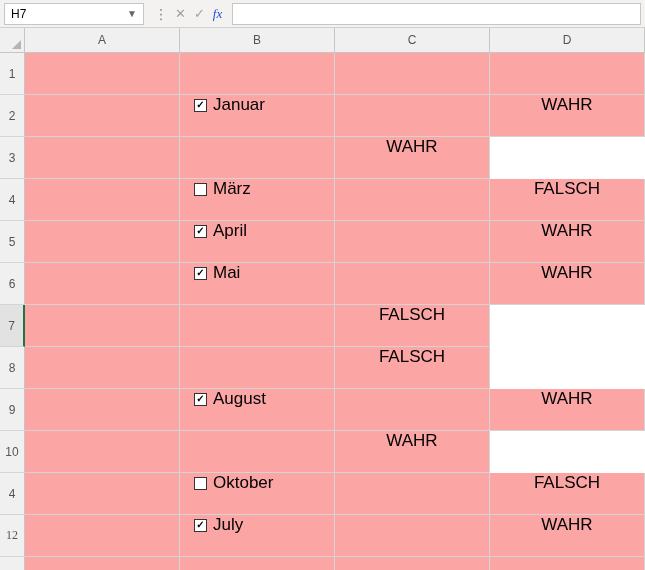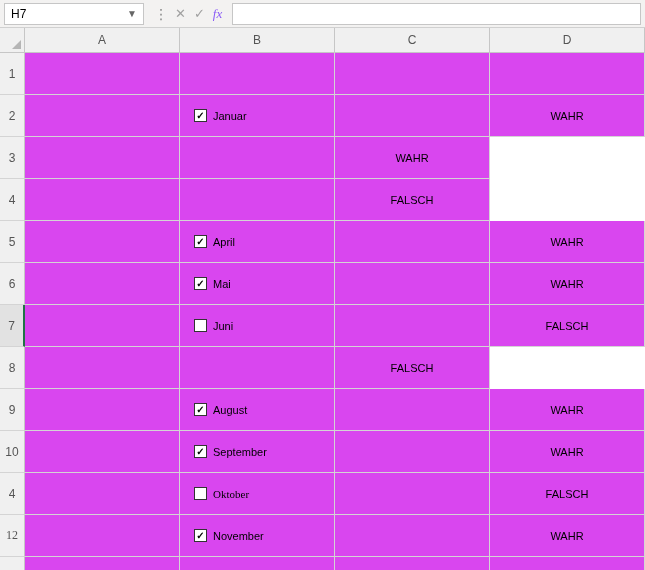--- a/index.html
+++ b/index.html
@@ -33,21 +33,21 @@
   .name-box .dd { color: #666; font-size: 10px; }
   .fb-icons {
     display: flex;
     align-items: center;
     gap: 8px;
     padding: 0 6px;
     color: #a0a0a0;
     font-size: 13px;
   }
   .fb-icons .dots { letter-spacing: -1px; font-size: 14px; color: #888; }
-  .fb-icons .fx { font-style: italic; font-family: "Times New Roman", serif; font-size: 13px; color: #8b5cf6; }
+  .fb-icons .fx { font-style: italic; font-family: "Times New Roman", serif; font-size: 13px; color: #1d4ed8; }
   .formula-input {
     flex: 1;
     height: 22px;
     background: #fff;
     border: 1px solid #c6c6c6;
     padding: 0 6px;
     display: flex;
     align-items: center;
   }
   .grid-wrap {
@@ -107,26 +107,26 @@
   .cells {
     position: relative;
   }
   .row {
     display: flex;
   }
   .cell {
     border-right: 1px solid #d4d4d4;
     border-bottom: 1px solid #d4d4d4;
     display: flex;
-    align-items: center;
+    align-items: flex-start;
     padding: 0 4px;
-    font-size: 11px;
+    font-size: 17px;
     color: #000;
     position: relative;
-    background: #d946ef;
+    background: #fca5a5;
   }
   .checkbox-wrap {
     display: flex;
     align-items: center;
     gap: 6px;
     padding-left: 10px;
   }
   .cb {
     width: 13px;
     height: 13px;
@@ -212,20 +212,26 @@
         </div>
         <div class="row">
           <div class="cell" style="width: 155px; height: 42px;"></div>
           <div class="cell" style="width: 155px; height: 42px;"></div>
           <div class="cell center-text" style="width: 155px; height: 42px;">
             <span>WAHR</span>
           </div>
         </div>
         <div class="row">
           <div class="cell" style="width: 155px; height: 42px;"></div>
+          <div class="cell" style="width: 155px; height: 42px;">
+            <div class="checkbox-wrap">
+              <span class="cb"></span>
+              <span>März</span>
+            </div>
+          </div>
           <div class="cell" style="width: 155px; height: 42px;"></div>
           <div class="cell center-text" style="width: 155px; height: 42px;">
             <span>FALSCH</span>
           </div>
         </div>
         <div class="row">
           <div class="cell" style="width: 155px; height: 42px;"></div>
           <div class="cell" style="width: 155px; height: 42px;">
             <div class="checkbox-wrap">
               <span class="cb checked"></span>
@@ -245,26 +251,20 @@
               <span>Mai</span>
             </div>
           </div>
           <div class="cell" style="width: 155px; height: 42px;"></div>
           <div class="cell center-text" style="width: 155px; height: 42px;">
             <span>WAHR</span>
           </div>
         </div>
         <div class="row">
           <div class="cell" style="width: 155px; height: 42px;"></div>
-          <div class="cell" style="width: 155px; height: 42px;">
-            <div class="checkbox-wrap">
-              <span class="cb"></span>
-              <span>Juni</span>
-            </div>
-          </div>
           <div class="cell" style="width: 155px; height: 42px;"></div>
           <div class="cell center-text" style="width: 155px; height: 42px;">
             <span>FALSCH</span>
           </div>
         </div>
         <div class="row">
           <div class="cell" style="width: 155px; height: 42px;"></div>
           <div class="cell" style="width: 155px; height: 42px;"></div>
           <div class="cell center-text" style="width: 155px; height: 42px;">
             <span>FALSCH</span>
@@ -278,50 +278,44 @@
               <span>August</span>
             </div>
           </div>
           <div class="cell" style="width: 155px; height: 42px;"></div>
           <div class="cell center-text" style="width: 155px; height: 42px;">
             <span>WAHR</span>
           </div>
         </div>
         <div class="row">
           <div class="cell" style="width: 155px; height: 42px;"></div>
-          <div class="cell" style="width: 155px; height: 42px;">
-            <div class="checkbox-wrap">
-              <span class="cb checked"></span>
-              <span>September</span>
-            </div>
-          </div>
-          <div class="cell" style="width: 155px; height: 42px;"></div>
-          <div class="cell center-text" style="width: 155px; height: 42px;">
-            <span>WAHR</span>
-          </div>
-        </div>
-        <div class="row">
-          <div class="cell" style="width: 155px; height: 42px;"></div>
-          <div class="cell" style="width: 155px; height: 42px; font-family: Liberation Serif, serif;">
+          <div class="cell" style="width: 155px; height: 42px;"></div>
+          <div class="cell center-text" style="width: 155px; height: 42px;">
+            <span>WAHR</span>
+          </div>
+        </div>
+        <div class="row">
+          <div class="cell" style="width: 155px; height: 42px;"></div>
+          <div class="cell" style="width: 155px; height: 42px;">
             <div class="checkbox-wrap">
               <span class="cb"></span>
               <span>Oktober</span>
             </div>
           </div>
           <div class="cell" style="width: 155px; height: 42px;"></div>
           <div class="cell center-text" style="width: 155px; height: 42px;">
             <span>FALSCH</span>
           </div>
         </div>
         <div class="row">
           <div class="cell" style="width: 155px; height: 42px;"></div>
           <div class="cell" style="width: 155px; height: 42px;">
             <div class="checkbox-wrap">
               <span class="cb checked"></span>
-              <span>November</span>
+              <span>July</span>
             </div>
           </div>
           <div class="cell" style="width: 155px; height: 42px;"></div>
           <div class="cell center-text" style="width: 155px; height: 42px;">
             <span>WAHR</span>
           </div>
         </div>
         <div class="row">
           <div class="cell" style="width: 155px; height: 42px;"></div>
           <div class="cell" style="width: 155px; height: 42px;"></div>

